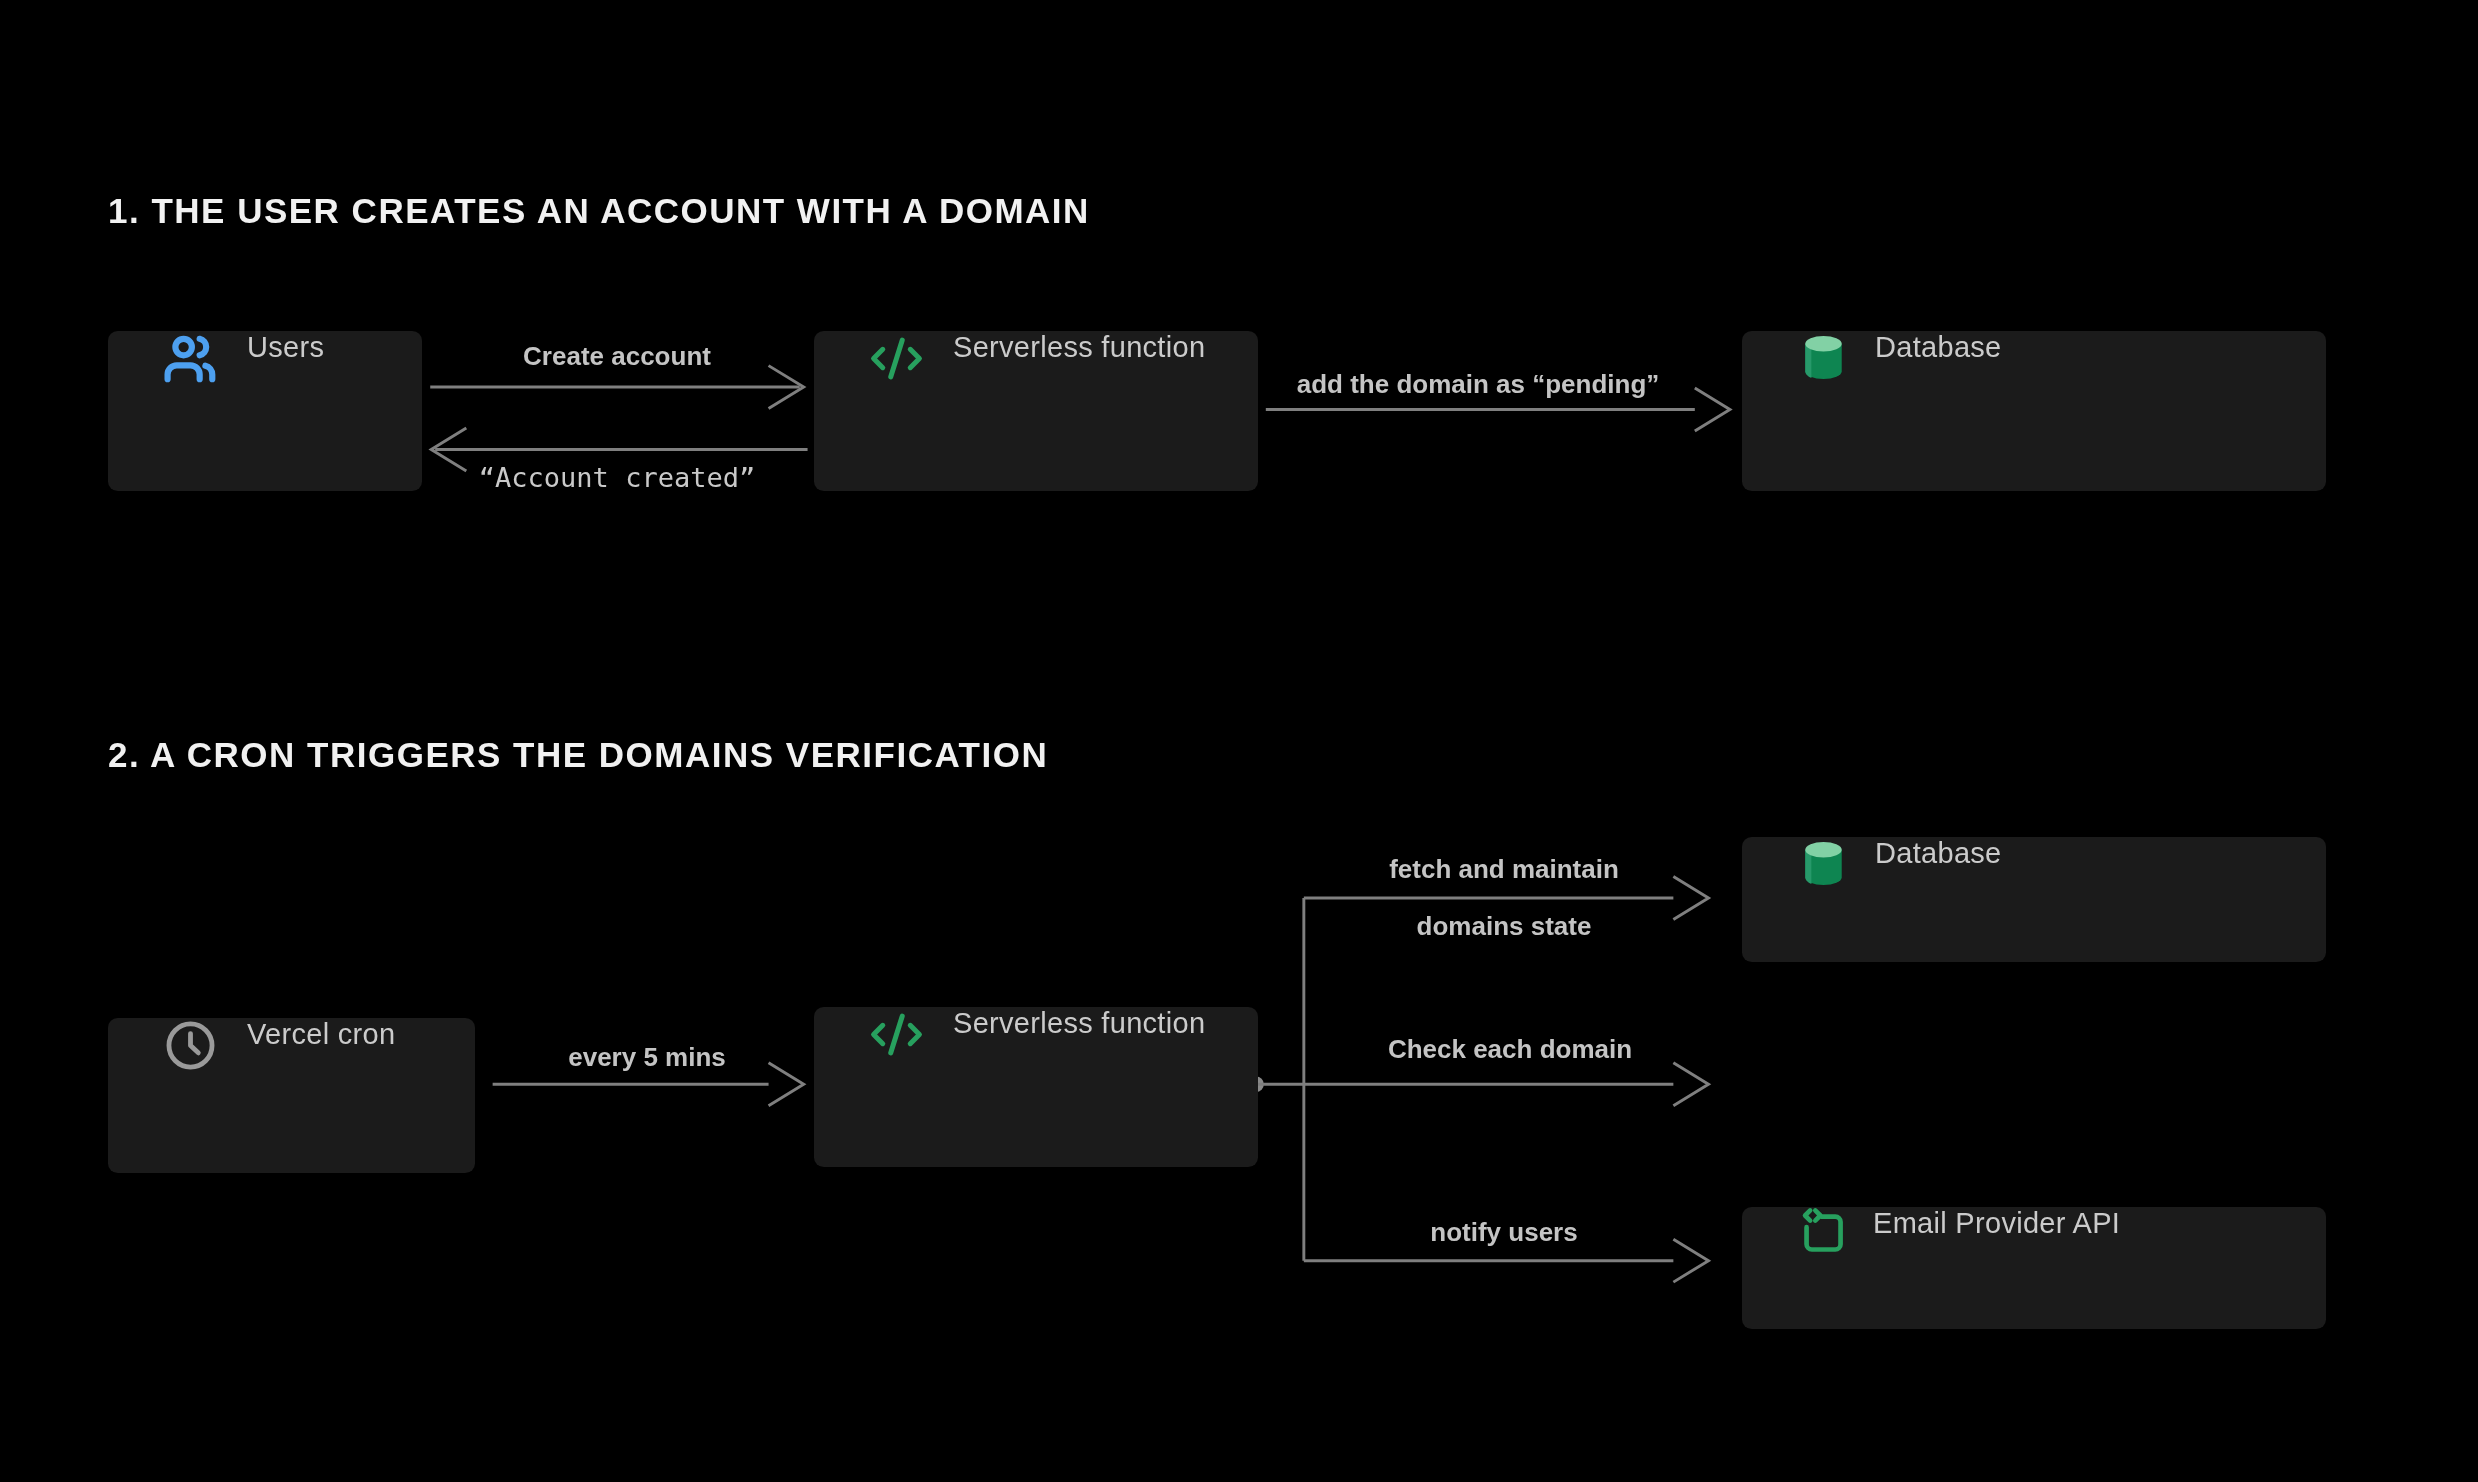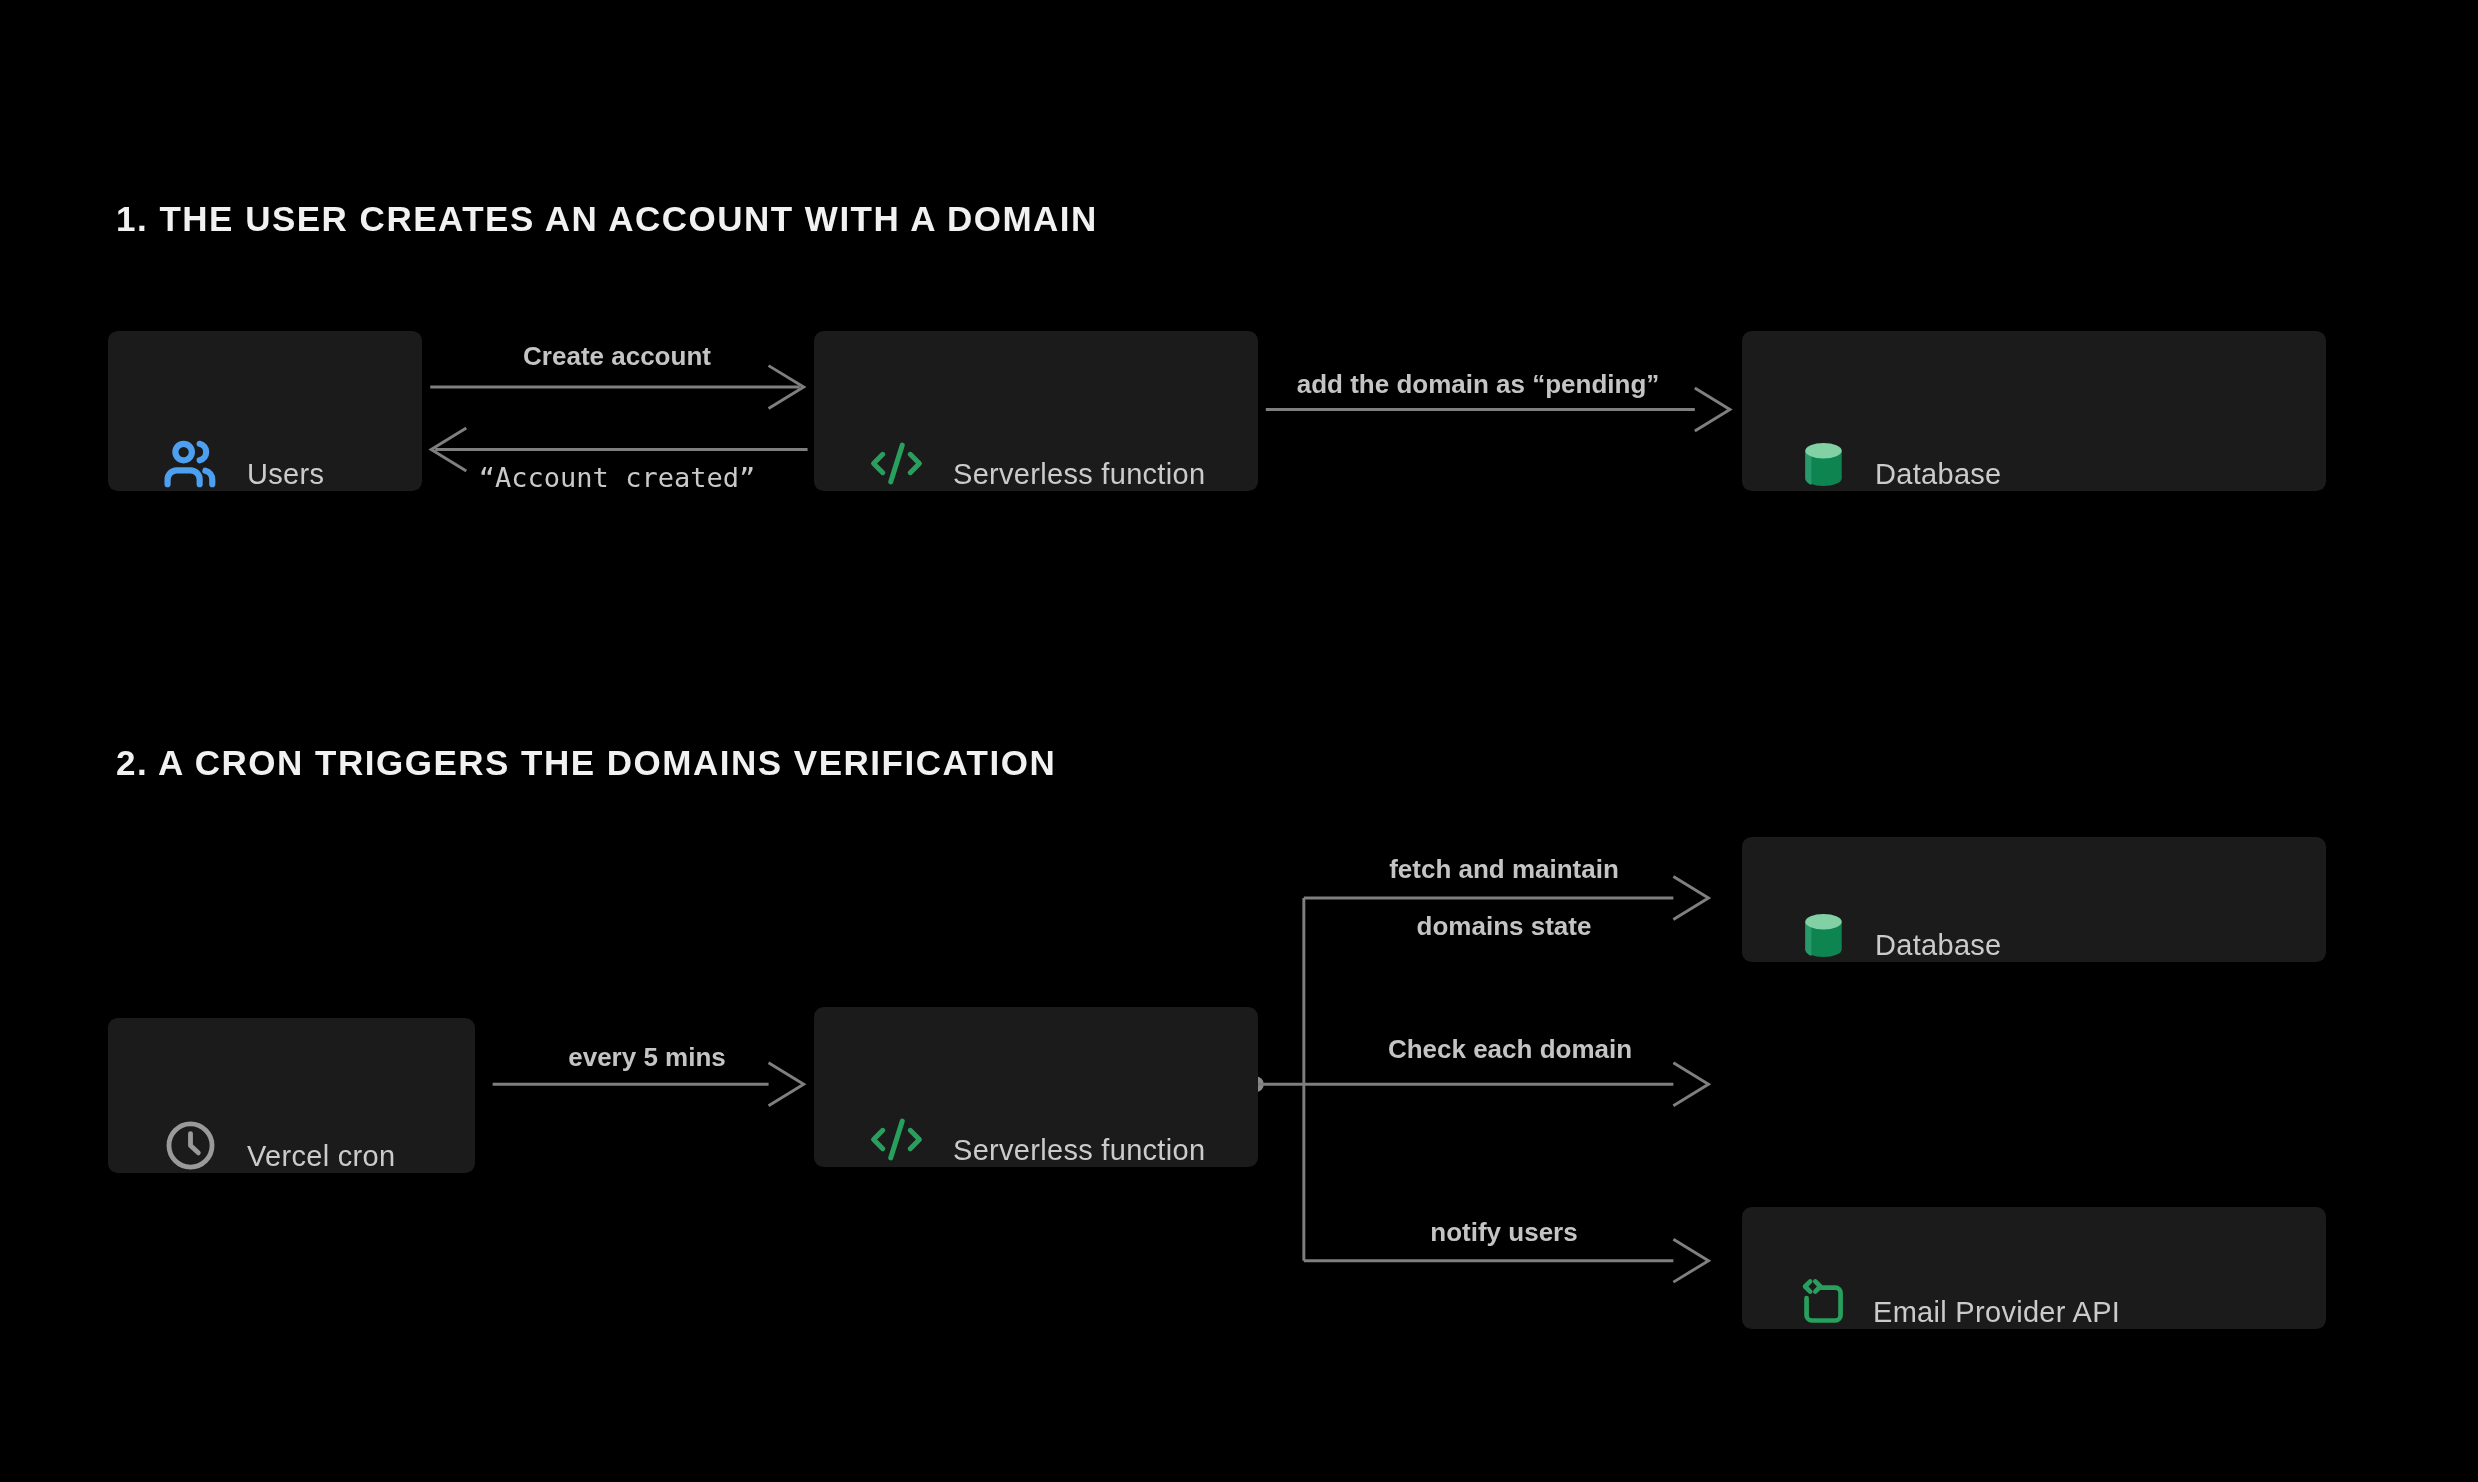--- a/index.html
+++ b/index.html
@@ -4,23 +4,23 @@
 <style>
   :root{
     --bg:#000000; --box:#1b1b1b; --box-text:#cbcbcb; --line:#7f7f7f;
     --label:#c4c4c4; --title:#f1f1f1; --blue:#4da0f0; --green:#27a05e;
   }
   *{box-sizing:border-box}
   html,body{margin:0;padding:0;background:var(--bg)}
   .canvas{position:relative;width:2478px;height:1482px;background:var(--bg);
           font-family:"Liberation Sans",sans-serif;overflow:hidden}
   .wires{position:absolute;left:0;top:0}
-  .title{position:absolute;margin:8px;color:var(--title);font-size:35px;font-weight:700;
+  .title{position:absolute;margin:0;color:var(--title);font-size:35px;font-weight:700;
          letter-spacing:1.5px;white-space:nowrap}
-  .node{position:absolute;display:flex;align-items:flex-end;gap:29px;padding-left:55px;
+  .node{position:absolute;display:flex;align-items:flex-start;gap:29px;padding-left:55px;
         background:var(--box);border-radius:9.8px}
   .node--compact{gap:25px}
   .node-label{color:var(--box-text);font-size:29px;letter-spacing:0.3px;white-space:pre}
   .icon{display:flex;flex:0 0 auto}
   .edge-label{position:absolute;transform:translateX(-50%);color:var(--label);
               font-size:26px;font-weight:600;white-space:nowrap}
   .mono{font-family:"DejaVu Sans Mono",monospace;font-weight:400;font-size:27px;color:#c9c9c9}
 </style>
 </head>
 <body>

